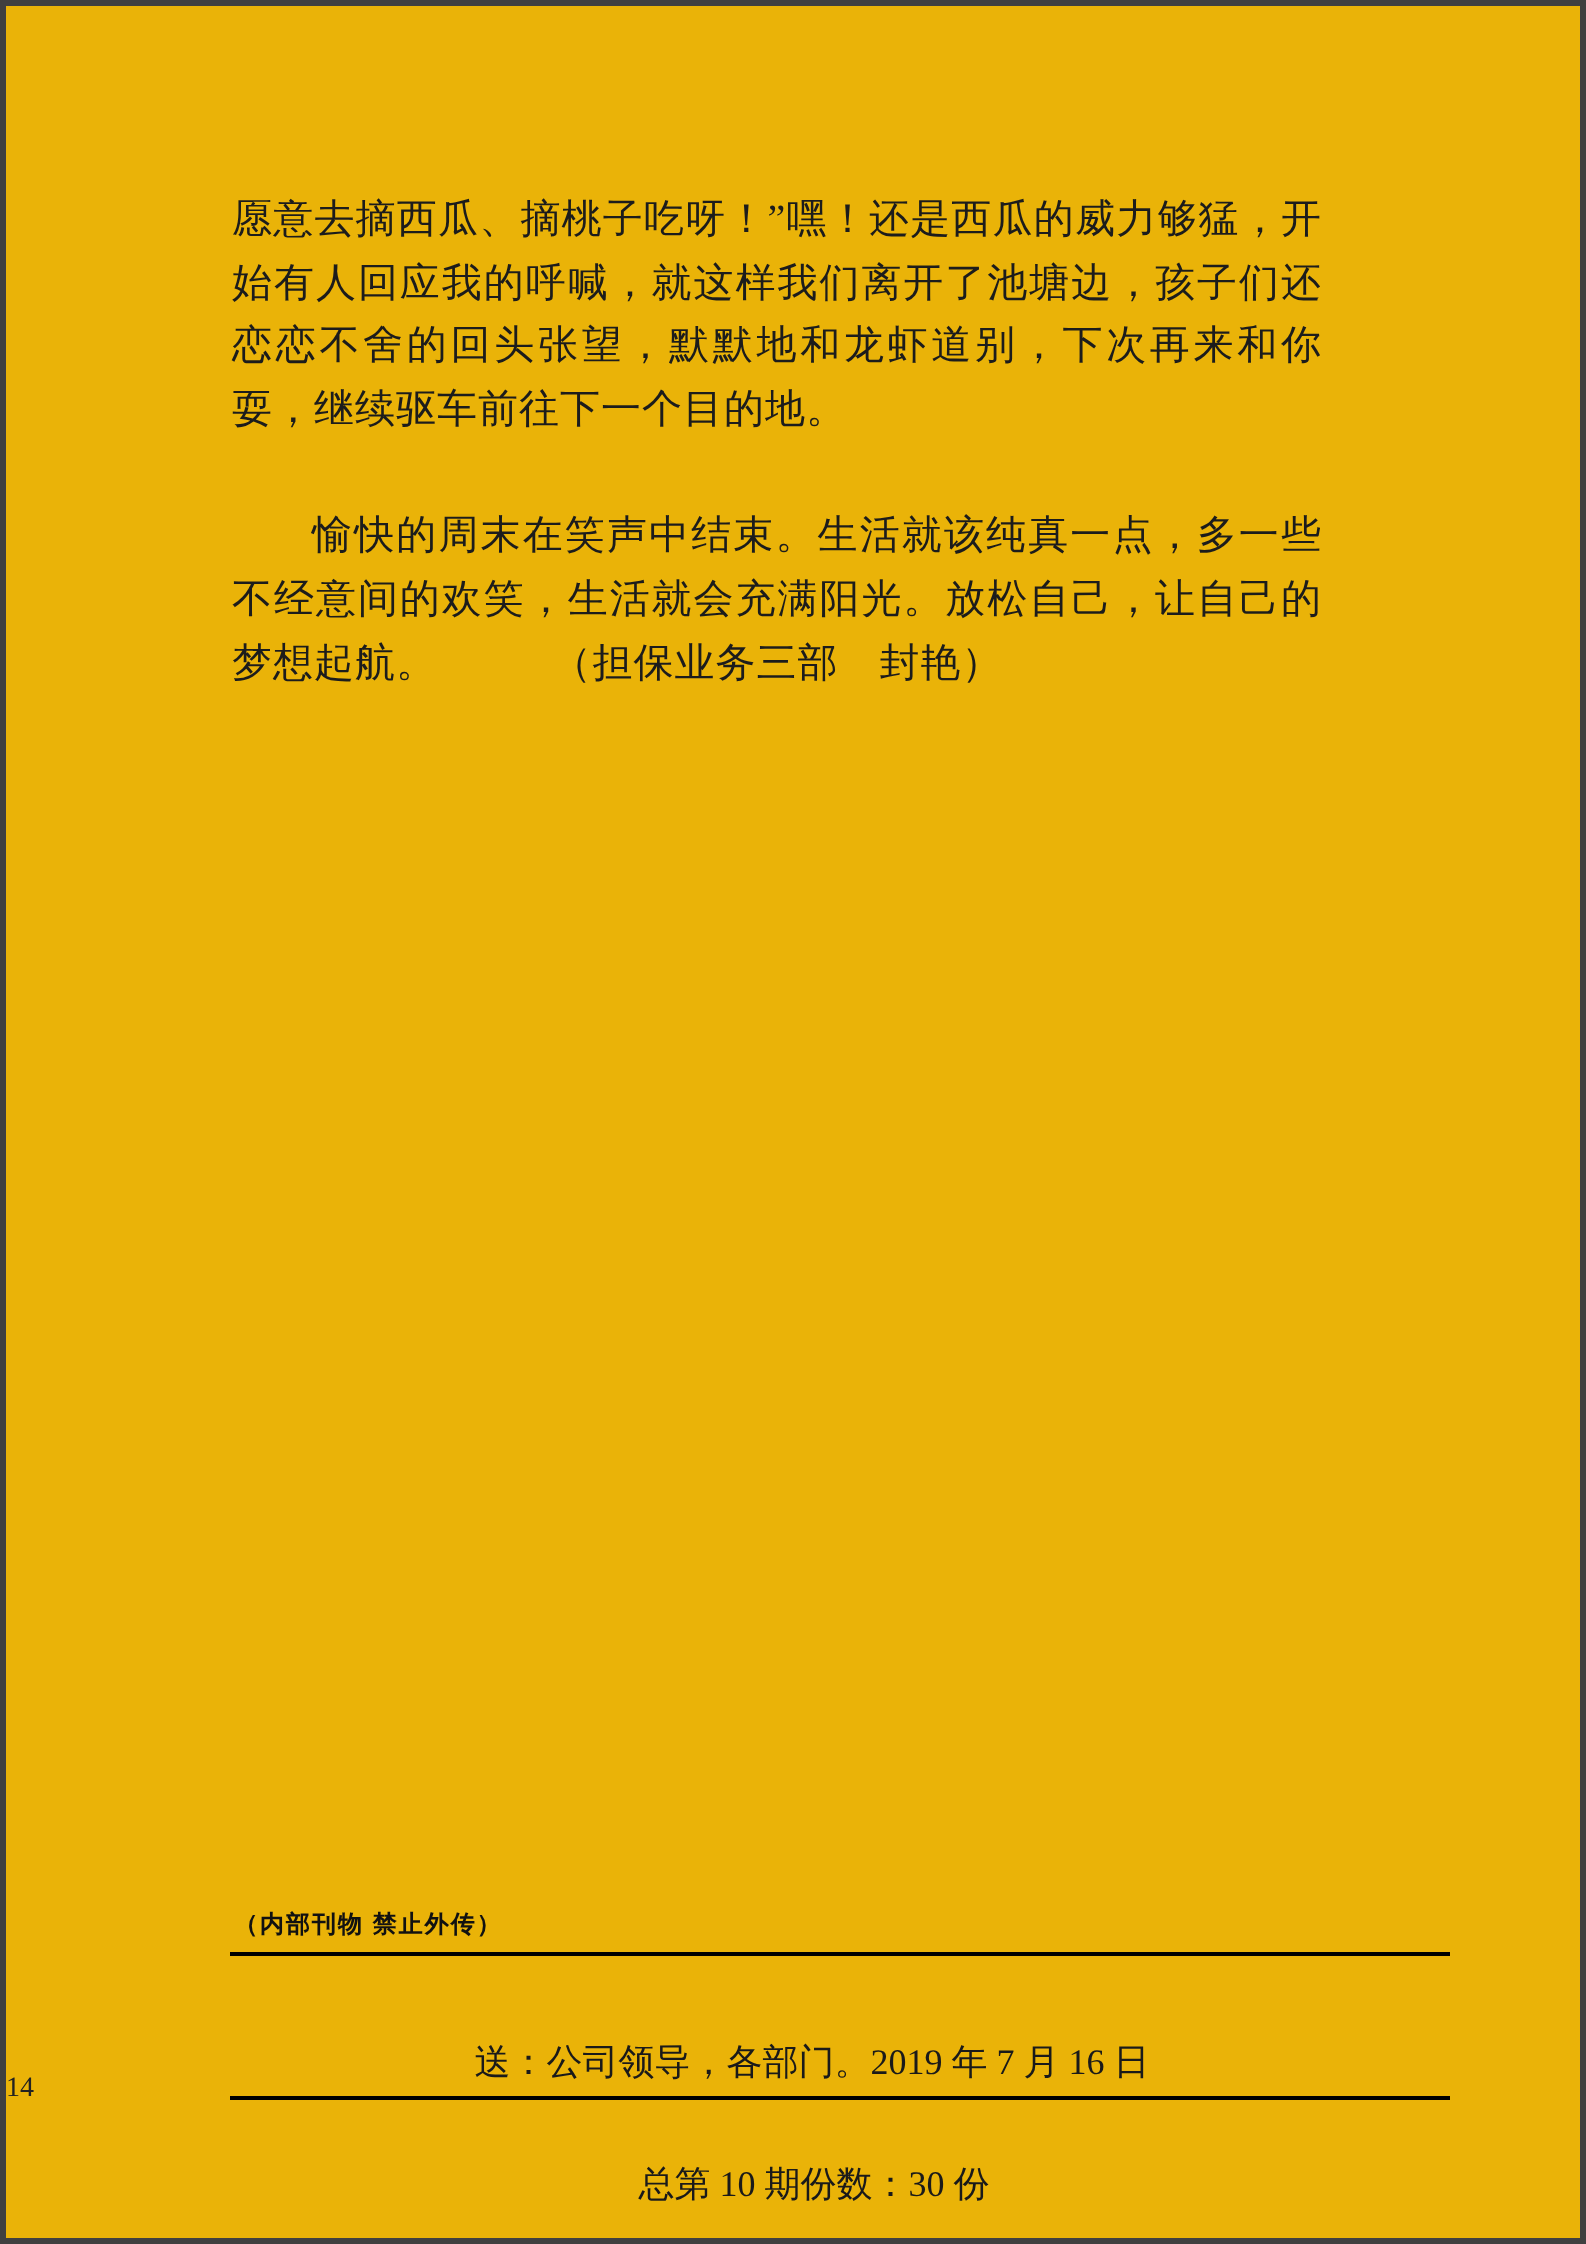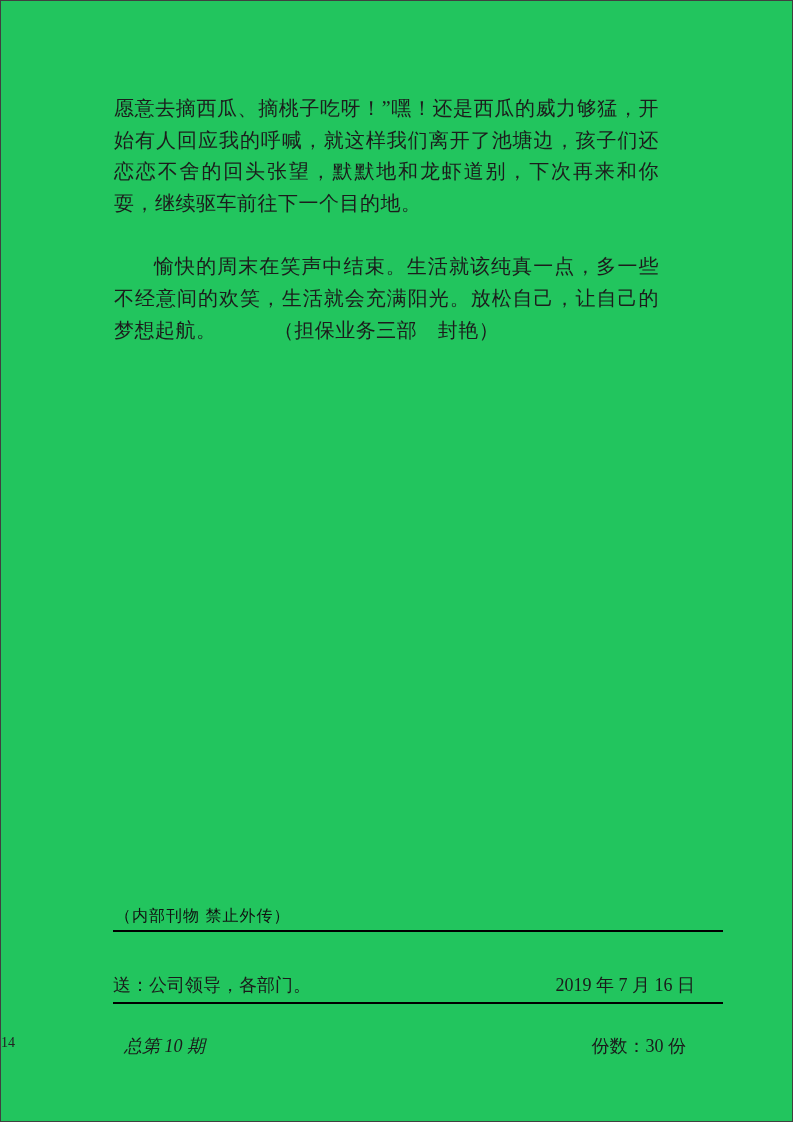--- a/index.html
+++ b/index.html
@@ -4,23 +4,23 @@
 <style>
   html, body {
     margin: 0;
     padding: 0;
     background: #ffffff;
   }
   .page {
     position: relative;
     width: 793px;
     height: 1122px;
-    background: #22c55e;
+    background: #eab308;
     box-sizing: border-box;
-    border: 1px solid #404040;
+    border: 3px solid #404040;
     overflow: hidden;
     color: #1a1a1a;
     font-family: "Liberation Serif", "DejaVu Serif", serif;
   }
 
   
   .article {
     position: absolute;
     left: 113px;
     top: 92px;
@@ -49,52 +49,52 @@
   .footer {
     position: absolute;
     left: 112px;
     top: 901px;
     width: 610px;
     font-size: 18px;
     color: #1a1a1a;
   }
   .footer-notice {
     font-family: "Liberation Sans", "DejaVu Sans", sans-serif;
-    font-weight: normal;
-    font-size: 16px;
+    font-weight: bold;
+    font-size: 12px;
     line-height: 28px;
     letter-spacing: 1px;
     padding-left: 2px;
     color: #111111;
+    margin-top: 44px;
   }
   .rule {
     border: none;
     border-top: 2px solid #000000;
     margin: 0;
     height: 0;
   }
   .footer-row {
     display: flex;
-    justify-content: space-between;
+    justify-content: center;
     align-items: baseline;
     line-height: 25px;
   }
   .row-distribution {
     padding: 9px 0 4px 0;
   }
   .row-distribution .right {
     padding-right: 28px;
     margin-top: 32px;
   }
   .row-issue {
     padding: 10px 0 0 0;
   }
   .row-issue .left {
     padding-left: 11px;
-    font-style: italic;
   }
   .row-issue .right {
     padding-right: 37px;
     margin-top: 20px;
   }
 
   
   .page-number {
     position: absolute;
     left: 0;

